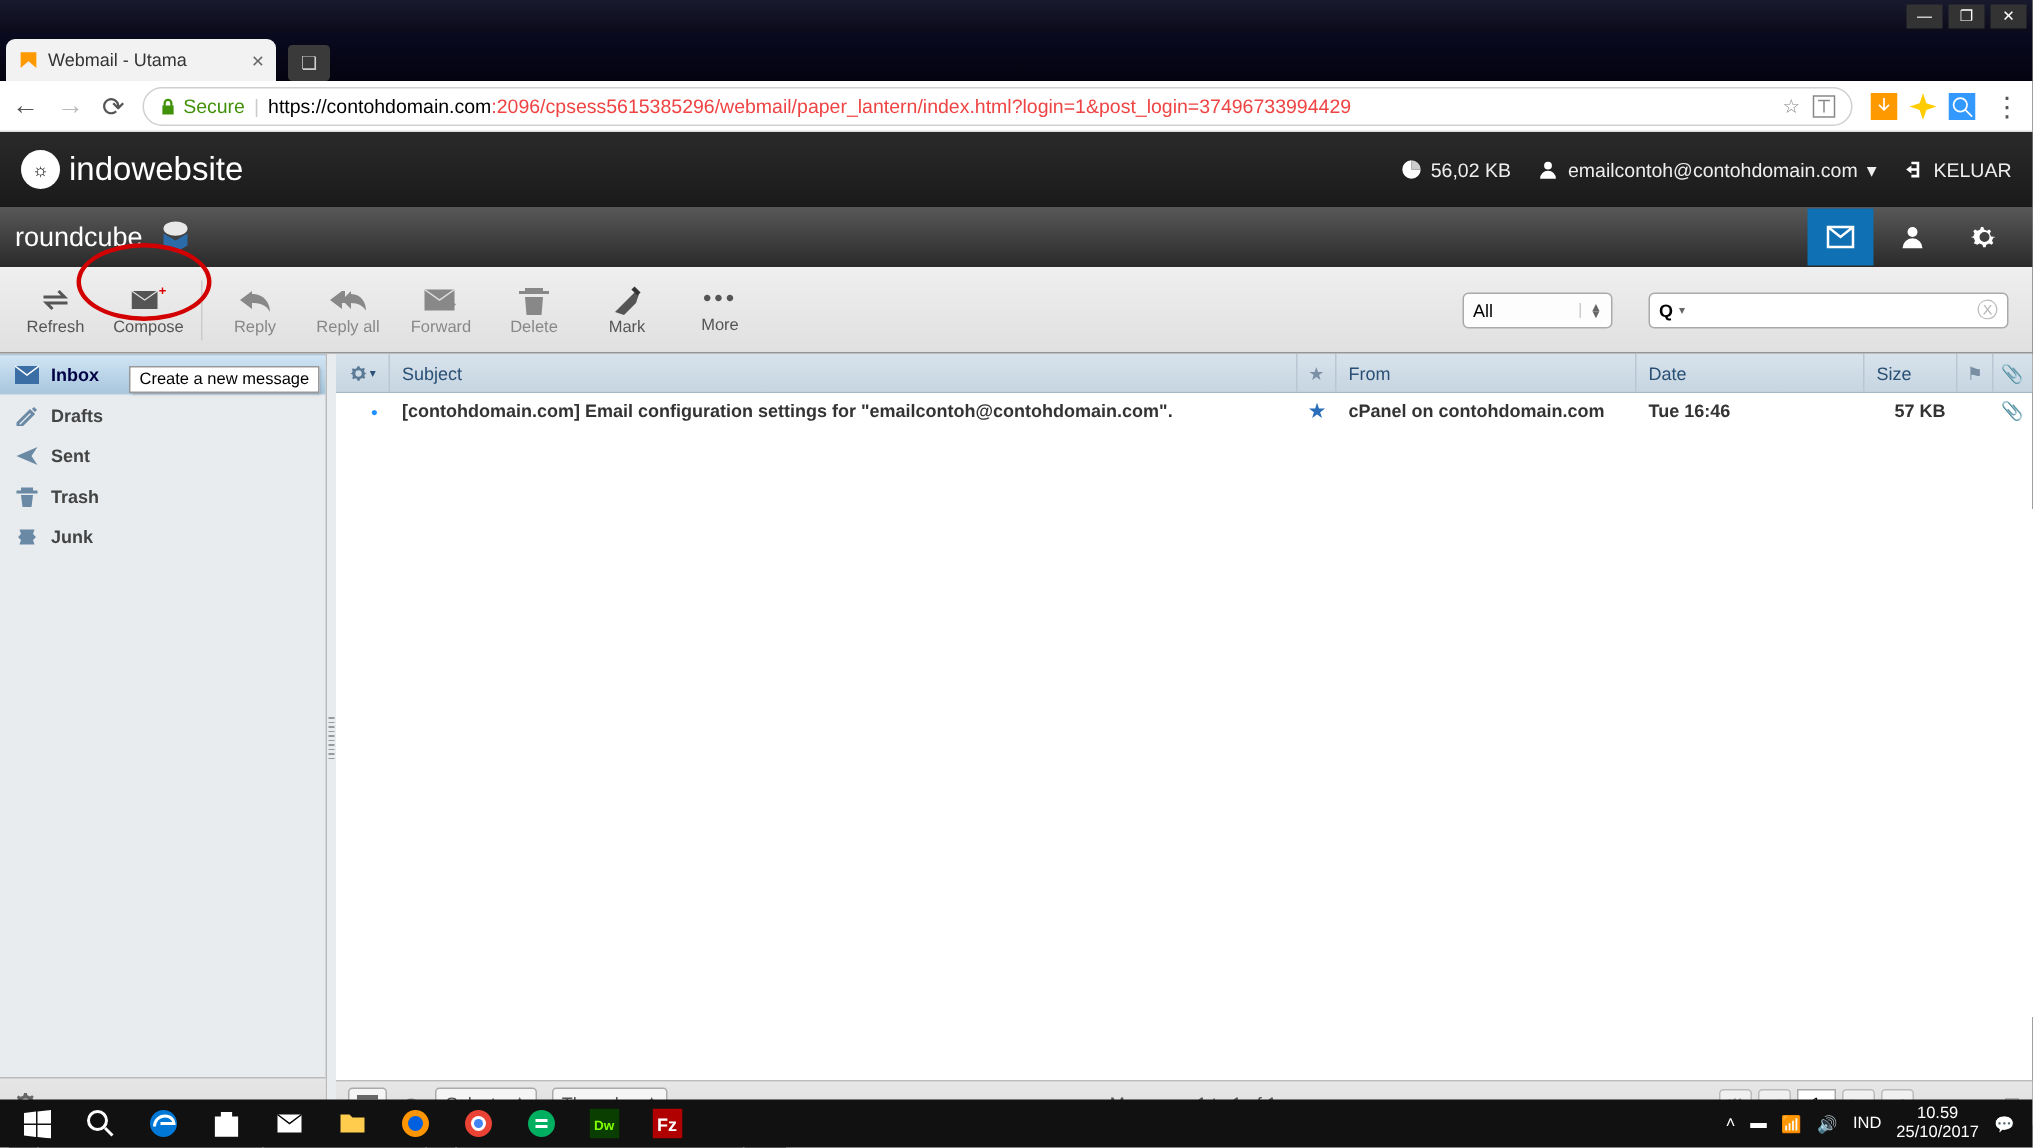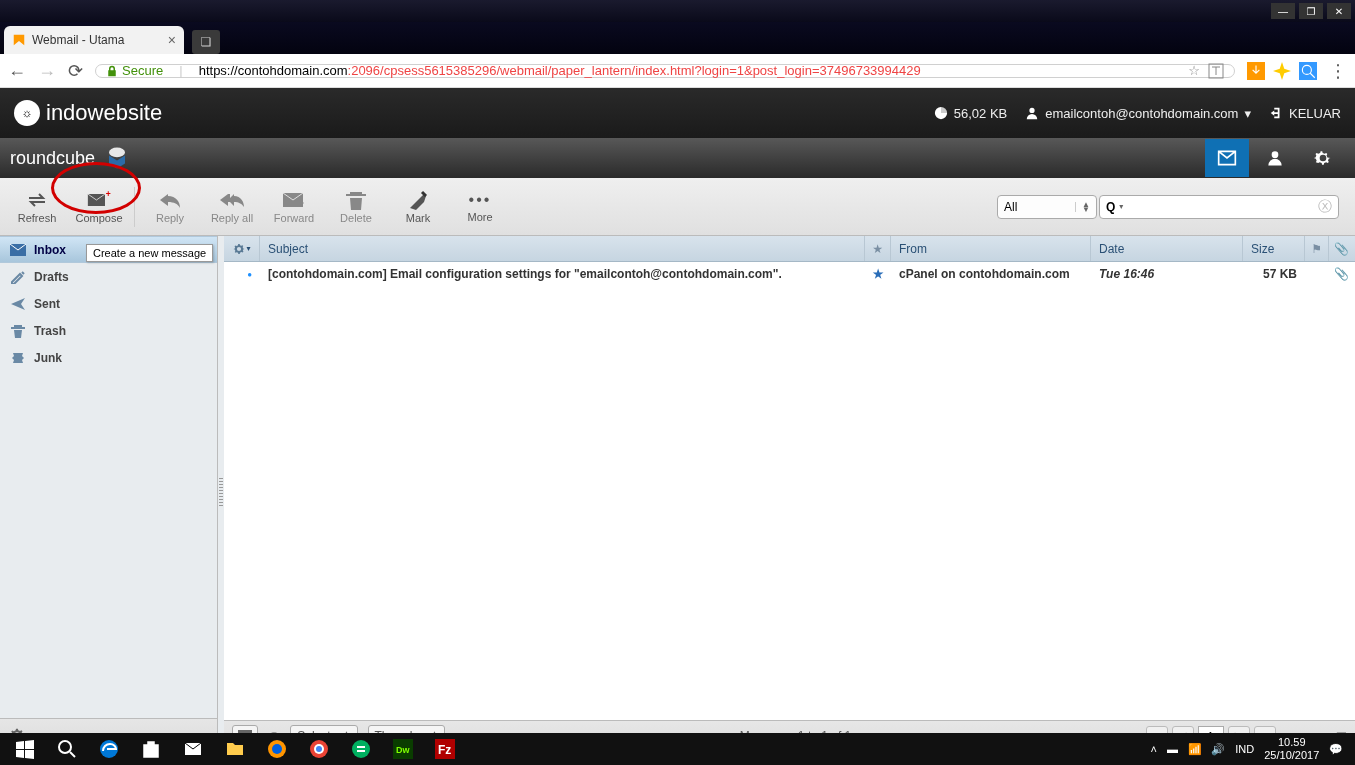--- a/index.html
+++ b/index.html
@@ -13,21 +13,21 @@
 .tabbar { height: 32px; background: linear-gradient(#0a0a20, #030310); display: flex; align-items: flex-end; padding-left: 4px; }
 .tab { background: #f2f2f2; height: 28px; width: 180px; border-radius: 6px 6px 0 0; display: flex; align-items: center; padding: 0 8px; font-size: 12px; color: #333; gap: 6px; }
 .tab .favicon { width: 14px; height: 14px; display: inline-block; }
 .tab .close { margin-left: auto; font-size: 14px; color: #666; }
 .newtab { width: 28px; height: 24px; background: #3a3a3a; margin-left: 8px; display: flex; align-items: center; justify-content: center; color: #ccc; font-size: 12px; border-radius: 3px; }
 
 
 .browser-toolbar { height: 34px; background: #fff; display: flex; align-items: center; padding: 0 8px; gap: 12px; border-bottom: 1px solid #ddd; }
 .nav-btn { color: #555; font-size: 18px; cursor: pointer; }
 .nav-btn.disabled { color: #bbb; }
-.url-bar { flex: 1; display: flex; align-items: center; height: 14px; border: 1px solid #d0d0d0; border-radius: 14px; padding: 0 10px; font-size: 13px; gap: 16px; }
+.url-bar { flex: 1; display: flex; align-items: center; height: 26px; border: 1px solid #d0d0d0; border-radius: 14px; padding: 0 10px; font-size: 13px; gap: 6px; }
 .secure { color: #42910a; font-weight: 500; display: flex; align-items: center; gap: 4px; }
 .url-text { color: #333; white-space: nowrap; overflow: hidden; }
 .url-text .host { color: #000000; }
 .url-text .path { color: #ef4444; }
 .url-right { margin-left: auto; display: flex; gap: 8px; align-items: center; }
 .ext-area { display: flex; gap: 8px; align-items: center; }
 .ext-icon { width: 18px; height: 18px; display: flex; align-items: center; justify-content: center; }
 
 
 .dark-header { height: 50px; background: linear-gradient(#2a2a2a, #1a1a1a); display: flex; align-items: center; padding: 0 14px; color: #eee; font-size: 13px; }
@@ -50,21 +50,21 @@
 .mail-toolbar { height: 58px; background: linear-gradient(#efefef, #e0e0e0); border-bottom: 1px solid #bbb; display: flex; align-items: center; padding: 0 6px; position: relative; }
 .tool { width: 62px; height: 50px; display: flex; flex-direction: column; align-items: center; justify-content: center; font-size: 11px; color: #888; gap: 2px; position: relative; cursor: pointer; }
 .tool svg { width: 24px; height: 20px; fill: #888; }
 .tool.enabled { color: #555; }
 .tool.enabled svg { fill: #555; }
 .tool.compose { color: #555; }
 .tool.compose svg { fill: #555; }
 .compose-circle { position: absolute; left: 51px; top: 162px; width: 90px; height: 52px; border: 3px solid #d20000; border-radius: 50% 50%; pointer-events: none; z-index: 50; }
 .tool-sep { width: 1px; height: 40px; background: #ccc; margin: 0 4px; }
 .tool-more { font-size: 16px; letter-spacing: 2px; }
-.tool-right { margin-left: auto; display: flex; align-items: center; gap: 2px; padding-right: 10px; padding-left: 12px; }
+.tool-right { margin-left: auto; display: flex; align-items: center; gap: 24px; padding-right: 10px; padding-left: 12px; }
 .select-box { height: 24px; border: 1px solid #aaa; border-radius: 4px; background: #fdfdfd; display: flex; align-items: center; padding: 0 6px; font-size: 12px; min-width: 100px; }
 .select-arr { margin-left: auto; display: flex; flex-direction: column; line-height: 5px; font-size: 8px; color: #666; padding-left: 6px; border-left: 1px solid #ccc; }
 .search-box { height: 24px; width: 240px; border: 1px solid #aaa; border-radius: 4px; background: #fff; display: flex; align-items: center; padding: 0 6px; gap: 4px; font-size: 12px; }
 .search-box .search-clear { margin-left: auto; color: #bbb; font-size: 14px; }
 
 
 .main-area { display: flex; height: 514px; position: relative; }
 
 
 .sidebar { width: 218px; background: #e8ecef; border-right: 1px solid #bbb; display: flex; flex-direction: column; }
@@ -88,21 +88,21 @@
 .col-size { width: 62px; }
 .col-flag { width: 24px; justify-content: center; }
 .col-attach { width: 26px; justify-content: center; border-right: none; }
 
 .msg-row { height: 24px; display: flex; font-size: 12px; color: #333; font-weight: bold; align-items: center; }
 .msg-row .cell { padding: 0 8px; display: flex; align-items: center; }
 .cell-icon { width: 36px; justify-content: flex-end; }
 .cell-subject { flex: 1; padding-left: 24px; }
 .cell-star { width: 26px; justify-content: center; }
 .cell-from { width: 200px; }
-.cell-date { width: 152px; font-style: italic; }
+.cell-date { width: 152px; }
 .cell-size { width: 62px; text-align: right; justify-content: flex-end; }
 .cell-flag { width: 24px; }
 .cell-attach { width: 26px; justify-content: center; color: #777; }
 
 .msg-footer { height: 30px; background: linear-gradient(#e7e7e7, #dcdcdc); border-top: 1px solid #bbb; display: flex; align-items: center; padding: 0 8px; gap: 10px; font-size: 12px; color: #555; }
 .footer-btn { width: 26px; height: 22px; border: 1px solid #aaa; border-radius: 3px; background: #f5f5f5; display: flex; align-items: center; justify-content: center; }
 .footer-select { height: 22px; border: 1px solid #aaa; border-radius: 3px; background: #f5f5f5; display: flex; align-items: center; padding: 0 6px; gap: 6px; }
 .pager { display: flex; gap: 4px; align-items: center; }
 .page-btn { width: 22px; height: 20px; border: 1px solid #bbb; border-radius: 3px; background: #f0f0f0; display: flex; align-items: center; justify-content: center; font-size: 10px; color: #999; }
 .page-input { width: 26px; height: 20px; border: 1px solid #aaa; text-align: center; font-size: 11px; }

